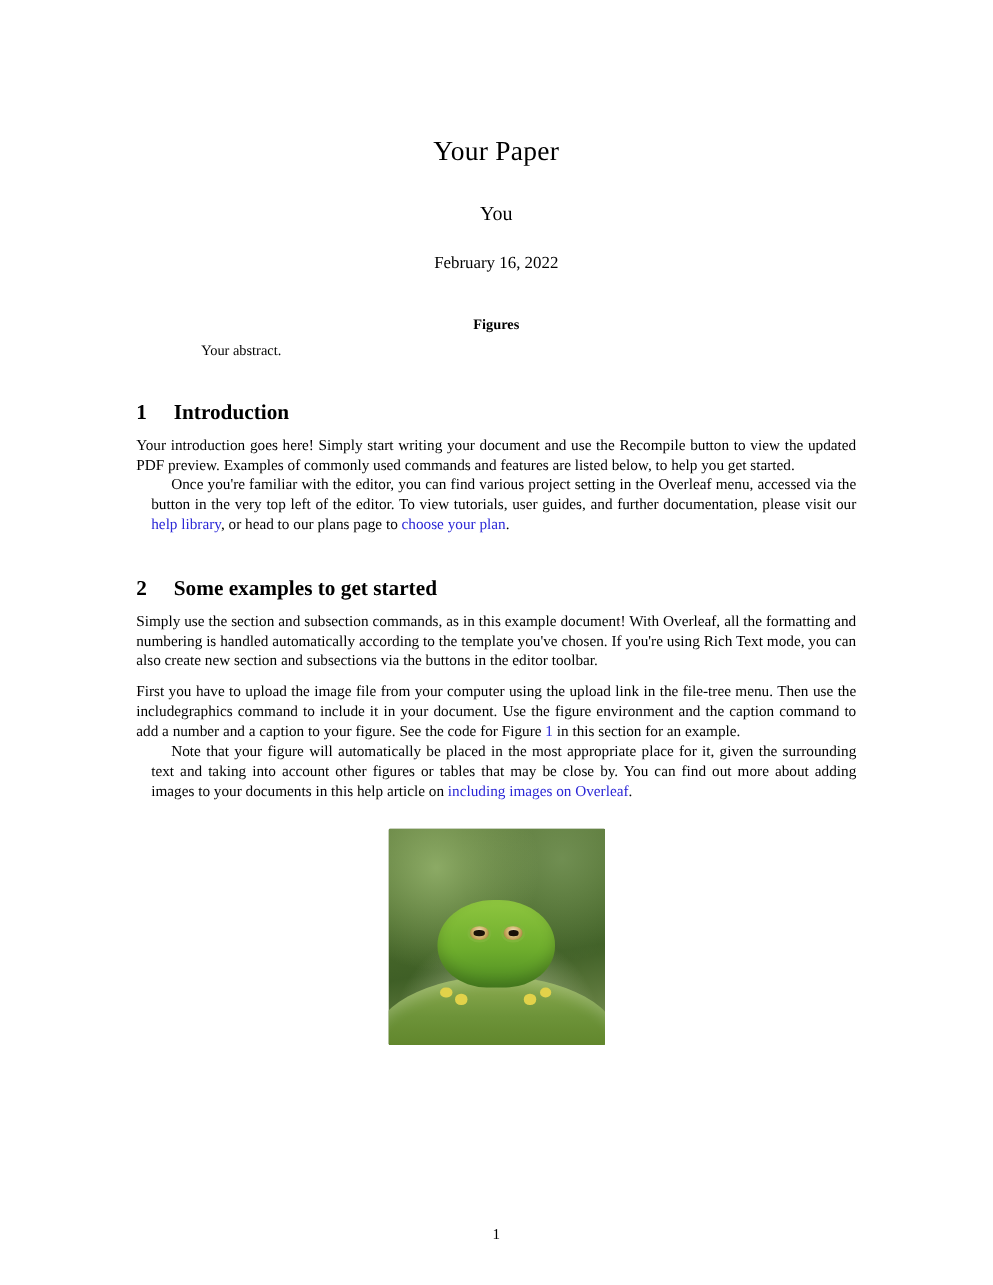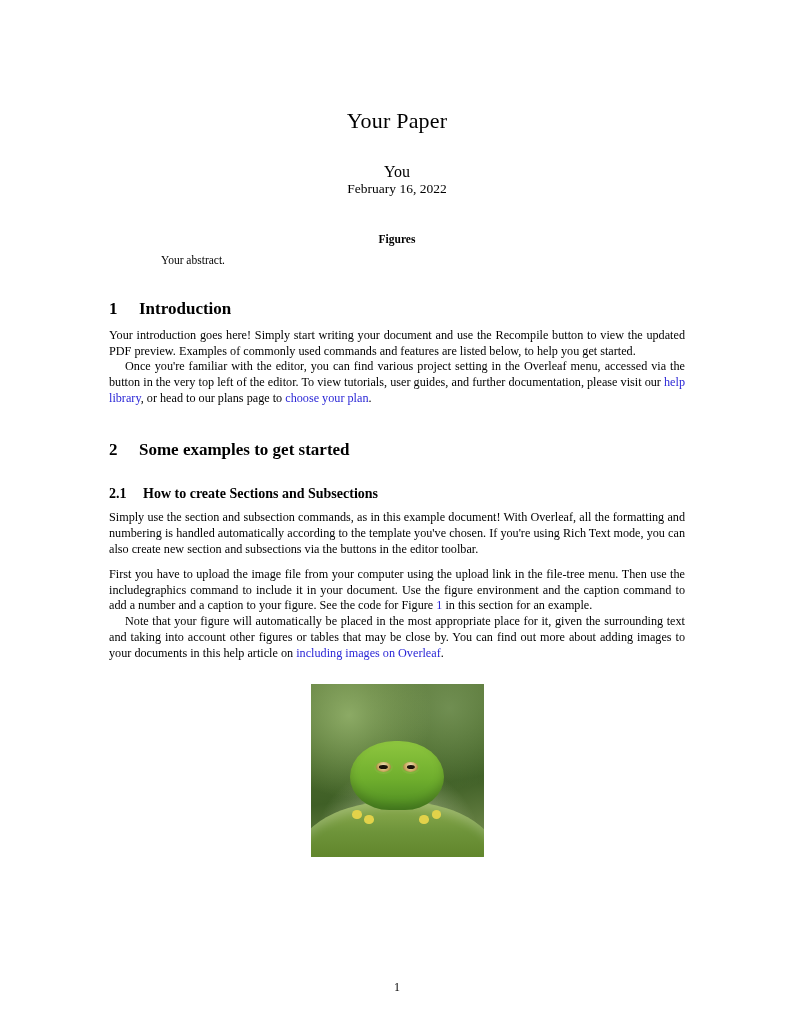--- a/index.html
+++ b/index.html
@@ -36,20 +36,21 @@
     letter-spacing: 0.2px;
   }
   .doc-author {
     text-align: center;
     font-size: 16px;
     margin-top: 29px;
   }
   .doc-date {
     text-align: center;
     font-size: 13.5px;
+    margin-top: 21px;
   }
   .abstract-head {
     text-align: center;
     font-size: 11.5px;
     font-weight: bold;
     margin-top: 36px;
   }
   .abstract-body {
     font-size: 11.5px;
     margin-top: 9px;
@@ -71,21 +72,21 @@
     line-height: 1.1;
   }
   h2.subsec .num { display: inline-block; min-width: 34px; }
   p.para {
     font-size: 12.2px;
     line-height: 1.30;
     margin: 9px 0 0 0;
     text-align: justify;
     hyphens: none;
   }
-  p.indent { text-indent: 16px; margin-top: 0; }
+  p.indent { text-indent: 16px; margin-top: 0; margin-left: 12px; }
   a.link {
     color: #2a26d6;
     text-decoration: none;
   }
   .figure-block {
     margin-top: 22px;
     text-align: center;
   }
   .figure-img {
     width: 173px;
@@ -185,23 +186,20 @@
     </h1>
 
     <p class="para"><span>Your introduction goes here! Simply start writing your document and use the Recompile button to view the updated PDF preview. Examples of commonly used commands and features are listed below, to help you get started.</span></p>
 
     <p class="para indent"><span>Once you're familiar with the editor, you can find various project setting in the Overleaf menu, accessed via the button in the very top left of the editor. To view tutorials, user guides, and further documentation, please visit our </span><a class="link" href="#">help library</a><span>, or head to our plans page to </span><a class="link" href="#">choose your plan</a><span>.</span></p>
 
     <h1 class="sec">
       <span class="num">2</span><span>Some examples to get started</span>
     </h1>
 
-    <h2 class="subsec">
-      <span class="num">2.1</span><span>How to create Sections and Subsections</span>
-    </h2>
 
     <p class="para"><span>Simply use the section and subsection commands, as in this example document! With Overleaf, all the formatting and numbering is handled automatically according to the template you've chosen. If you're using Rich Text mode, you can also create new section and subsections via the buttons in the editor toolbar.</span></p>
 
 
     <p class="para"><span>First you have to upload the image file from your computer using the upload link in the file-tree menu. Then use the includegraphics command to include it in your document. Use the figure environment and the caption command to add a number and a caption to your figure. See the code for Figure </span><a class="link" href="#">1</a><span> in this section for an example.</span></p>
 
     <p class="para indent"><span>Note that your figure will automatically be placed in the most appropriate place for it, given the surrounding text and taking into account other figures or tables that may be close by. You can find out more about adding images to your documents in this help article on </span><a class="link" href="#">including images on Overleaf</a><span>.</span></p>
 
     <div class="figure-block">
       <div class="figure-img">

